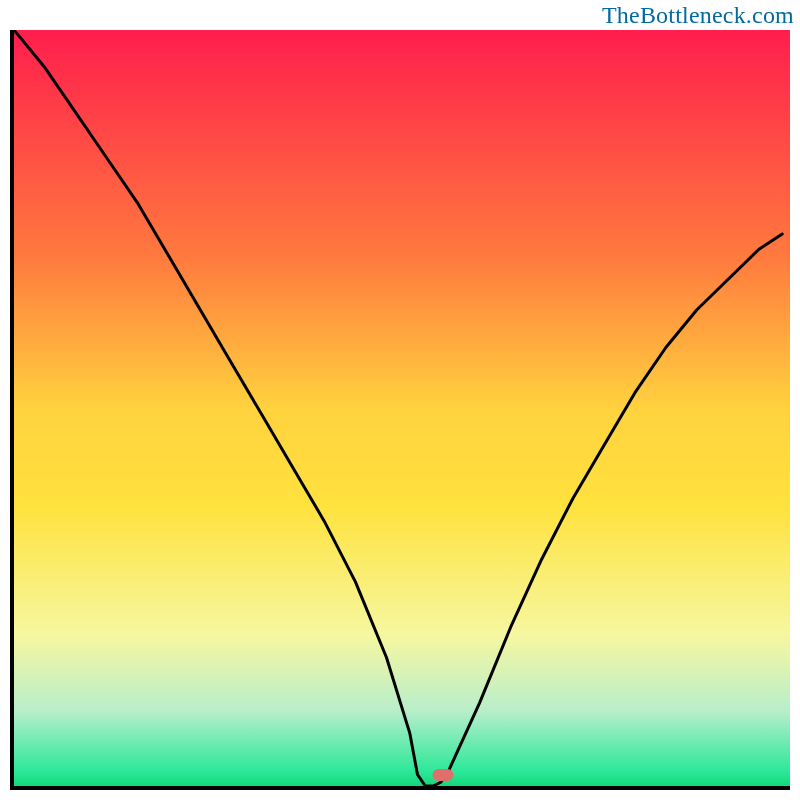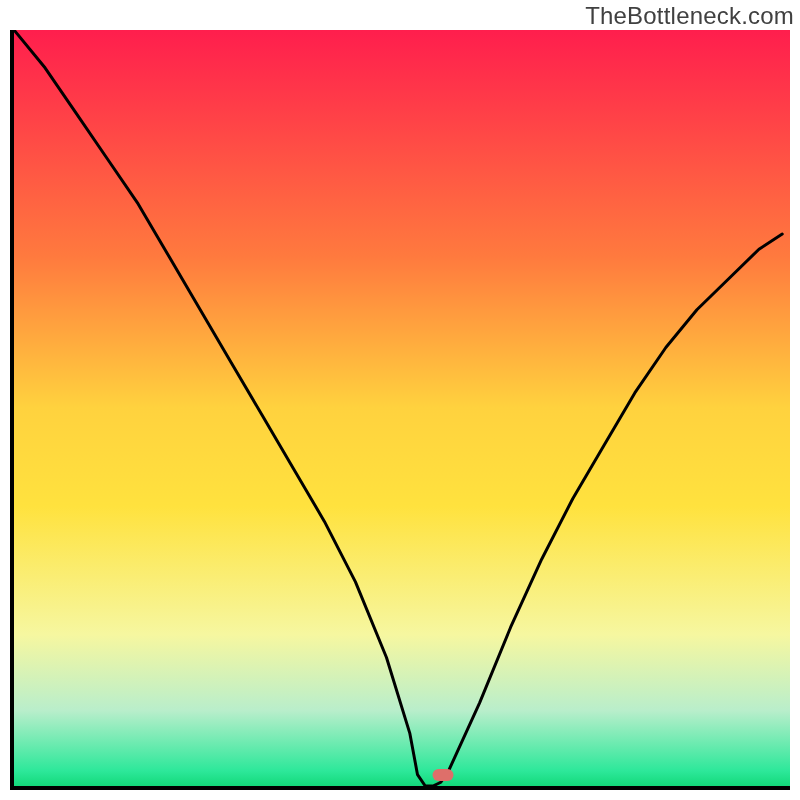--- a/index.html
+++ b/index.html
@@ -2,23 +2,23 @@
 <html><head>
 <meta charset="utf-8">
 <style>
   * { margin: 0; padding: 0; box-sizing: border-box; }
   html, body { width: 800px; height: 800px; overflow: hidden; background: #fff; }
   .root { position: relative; width: 800px; height: 800px; }
   .watermark {
     position: absolute;
     top: 2px;
     right: 6px;
-    font-family: Liberation Sans, sans-serif;
+    font-family: Liberation Serif, serif;
     font-size: 24px;
-    color: #404040;
+    color: #0369a1;
     letter-spacing: 0.2px;
     z-index: 10;
   }
   .plot {
     position: absolute;
     left: 10px;
     top: 30px;
     width: 780px;
     height: 760px;
     border-left: 4px solid #000;

